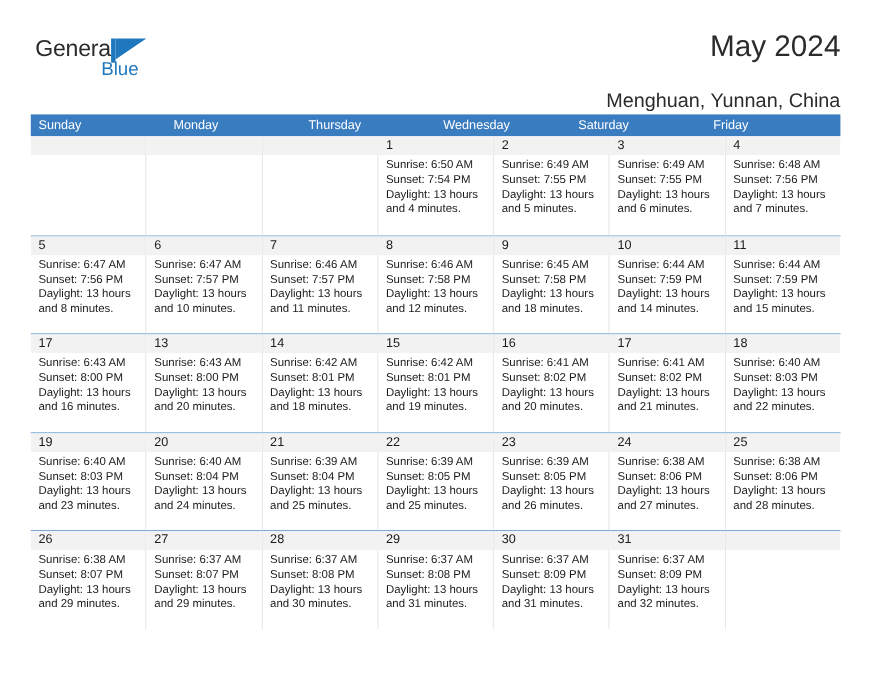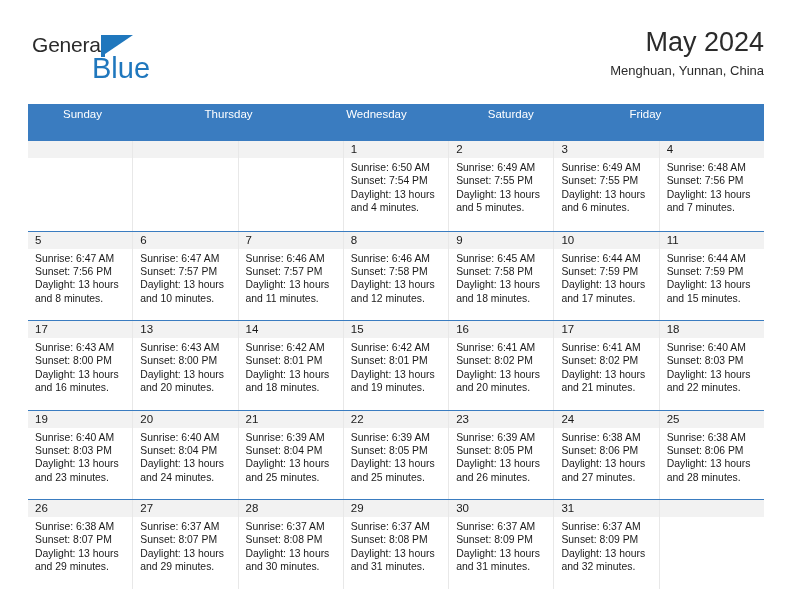--- a/index.html
+++ b/index.html
@@ -67,58 +67,57 @@
     top: 0;
     width: 0;
     height: 0;
     border-top: 19px solid #1f77bd;
     border-right: 28px solid transparent;
   }
   .logo-blue {
     position: absolute;
     left: 60px;
     top: 20px;
-    font-size: 29px;
+    font-size: 17px;
     color: #1f77bd;
     line-height: 1;
     font-family: "Liberation Sans", sans-serif;
   }
   .title-block {
     position: absolute;
     right: 0;
     top: 0;
     text-align: right;
   }
   .cal-title {
     font-size: 27px;
     color: #2b2b2b;
     line-height: 1.1;
     font-weight: normal;
     margin: 0;
     white-space: nowrap;
   }
   .cal-subtitle {
-    font-size: 13px;
+    font-size: 18px;
     color: #2b2b2b;
-    margin-top: 5px;
+    margin-top: 23px;
     white-space: nowrap;
   }
 
   
   .calendar {
     position: absolute;
     left: 28px;
     top: 104px;
     width: 736px;
   }
   .weekday-row {
     display: flex;
     background: #3a7cc0;
-    height: 37px;
-    padding-left: 28px;
+    height: 20px;
   }
   .weekday {
     flex: 1 1 0;
     color: #ffffff;
     font-size: 11.5px;
     line-height: 21px;
     padding-left: 7px;
     box-sizing: border-box;
     white-space: nowrap;
   }
@@ -182,20 +181,21 @@
     <div class="title-block">
       <h1 class="cal-title">May 2024</h1>
       <div class="cal-subtitle">Menghuan, Yunnan, China</div>
     </div>
 
   </div>
 
   <div class="calendar">
     <div class="weekday-row" id="weekday-row">
         <div class="weekday">Sunday</div>
+        <div class="weekday">Monday</div>
         <div class="weekday">Thursday</div>
         <div class="weekday">Wednesday</div>
         <div class="weekday">Saturday</div>
         <div class="weekday">Friday</div>
       </div>
     <div id="weeks-container">
         <div class="week-row">
           <div class="day-cell empty">
             <span class="day-number"></span>
           </div>
@@ -287,21 +287,21 @@
               <div>Daylight: 13 hours</div>
               <div>and 18 minutes.</div>
             </div>
           </div>
           <div class="day-cell">
             <span class="day-number">10</span>
             <div class="day-info">
               <div>Sunrise: 6:44 AM</div>
               <div>Sunset: 7:59 PM</div>
               <div>Daylight: 13 hours</div>
-              <div>and 17 minutes.</div>
+              <div>and 14 minutes.</div>
             </div>
           </div>
           <div class="day-cell">
             <span class="day-number">11</span>
             <div class="day-info">
               <div>Sunrise: 6:44 AM</div>
               <div>Sunset: 7:59 PM</div>
               <div>Daylight: 13 hours</div>
               <div>and 15 minutes.</div>
             </div>

